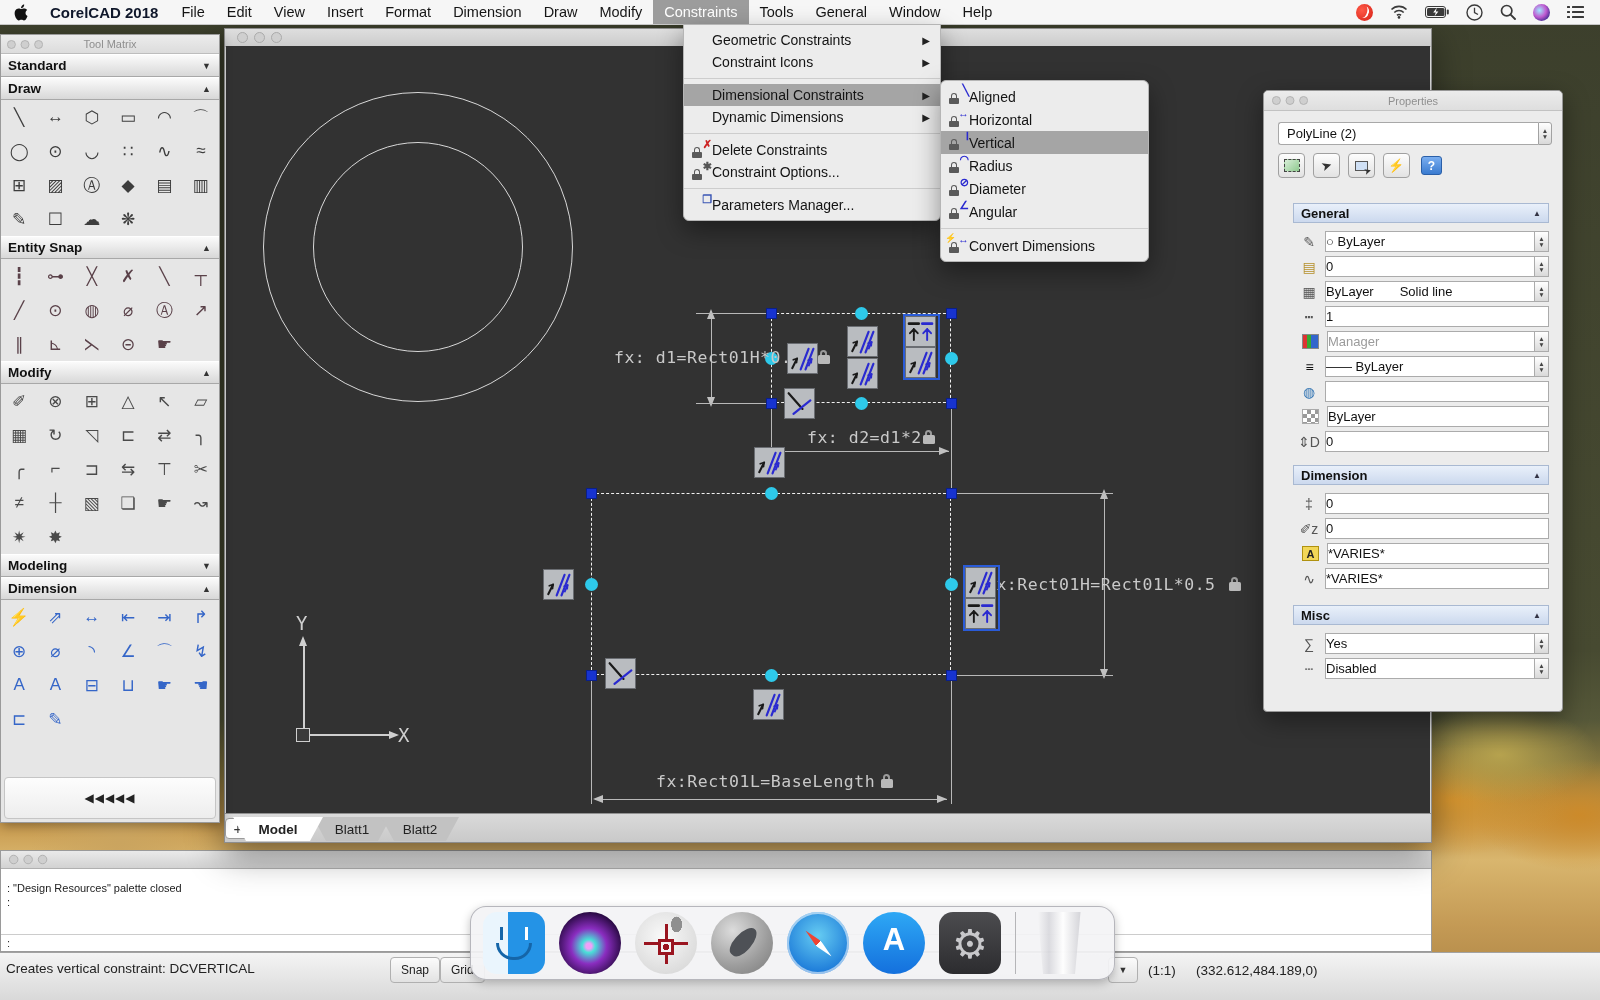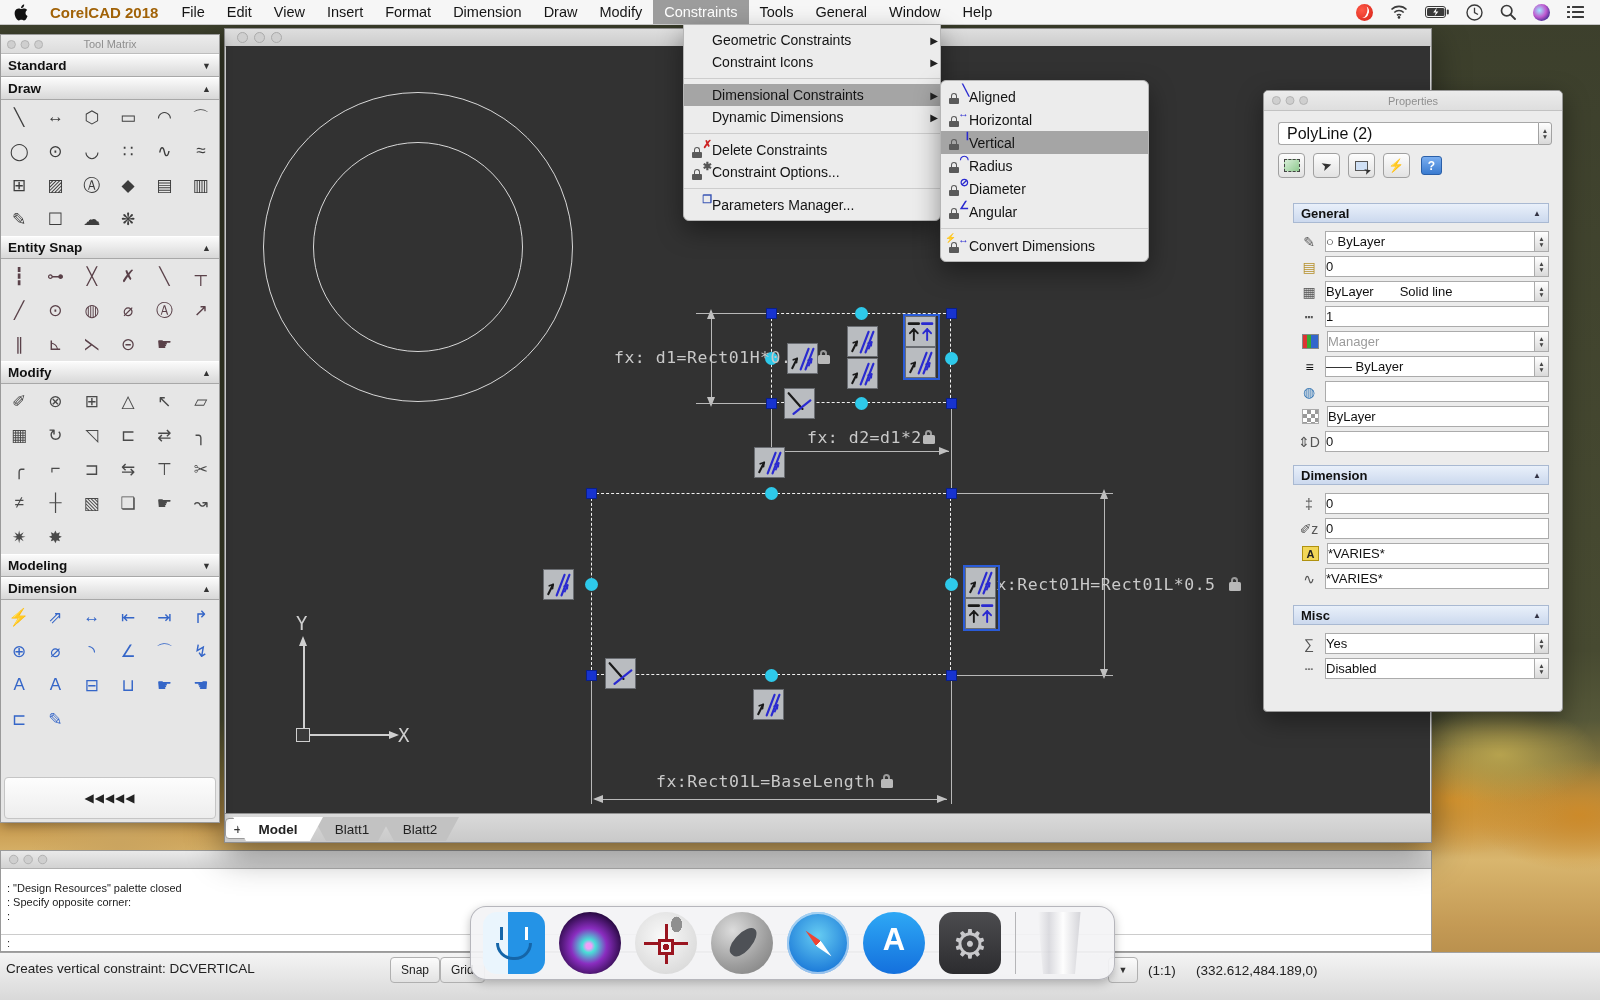--- a/index.html
+++ b/index.html
@@ -8,21 +8,21 @@
     background:
       radial-gradient(140px 70px at 1500px 755px, #b6a24e 0%, rgba(0,0,0,0) 70%),
       radial-gradient(170px 80px at 1450px 800px, #d6952f 0%, rgba(0,0,0,0) 70%),
       radial-gradient(150px 80px at 1580px 815px, #cc8a2a 0%, rgba(0,0,0,0) 70%),
       radial-gradient(120px 120px at 120px 840px, #caa45f 0%, rgba(0,0,0,0) 75%),
       linear-gradient(180deg,#3c3f2c 0px,#474a31 650px,#565839 720px,#8a7a3f 770px,#c89a4e 825px,#d9b66e 860px,#c49a55 925px,#a98142 1000px);}
   
   #menubar{position:absolute;left:0;top:0;width:1600px;height:24px;background:#f6f6f6;border-bottom:1px solid #c7c7c7;display:flex;align-items:center;z-index:70;}
   #mb-items{display:flex;align-items:center;height:24px;}
   .mb-apple{padding:0 10px 0 14px;display:flex;align-items:center;}
-  .mb-app{font-weight:bold;font-size:15px;padding:0 12px;color:#a16207;}
+  .mb-app{font-weight:bold;font-size:15px;padding:0 12px;color:#0f172a;}
   .mb-item{font-size:14.5px;color:#151515;padding:0 11px;height:24px;display:flex;align-items:center;}
   .mb-item.active{background:#9c9c9c;color:#fff;}
   #mb-status{margin-left:auto;display:flex;align-items:center;gap:17px;padding-right:16px;}
   .st-ic{display:inline-flex;align-items:center;position:relative;}
   .corel-dot{width:17px;height:17px;border-radius:50%;background:radial-gradient(circle at 35% 35%,#ff5a48,#d61f14);position:relative;}
   .corel-dot::after{content:"";position:absolute;width:8px;height:12px;border-right:2.5px solid #fff;border-radius:50%;left:3px;top:2px;transform:rotate(18deg);}
   .siri-dot{width:17px;height:17px;border-radius:50%;background:radial-gradient(circle at 38% 38%,#9fe8ff 0%,#c05ad0 45%,#3a2a90 80%,#251a60 100%);}
   
   .lights{display:flex;gap:6px;align-items:center;}
   .light{width:11px;height:11px;border-radius:50%;background:#cfcfcf;border:1px solid #ababab;box-sizing:border-box;}
@@ -65,35 +65,35 @@
   
   #tabbar{position:absolute;left:0;right:0;bottom:0;height:28px;background:linear-gradient(#dadada,#c9c9c9);border-top:1px solid #919191;}
   .sheet-tab{position:absolute;top:3px;height:24px;display:flex;align-items:center;justify-content:center;font-size:13.5px;color:#222;background:#c2c2c2;clip-path:polygon(0 0,100% 0,calc(100% - 13px) 100%,13px 100%);}
   .sheet-tab.active{background:#fff;font-weight:bold;}
   #tab-add{position:absolute;top:4px;width:26px;height:21px;background:#fdfdfd;border:1px solid #9b9b9b;border-radius:4px;display:flex;align-items:center;justify-content:center;font-size:15px;color:#333;box-sizing:border-box;}
   
   .menu{position:absolute;background:#ececec;border:1px solid #b5b5b5;box-shadow:0 10px 26px rgba(0,0,0,.4);padding:4px 0;z-index:80;box-sizing:border-box;}
   #menu-constraints{left:683px;top:24px;width:258px;border-radius:0 0 6px 6px;}
   #submenu-dim{left:940px;top:80px;width:209px;border-radius:6px;}
   .menu ul{list-style:none;margin:0;padding:0;}
-  .mi{position:relative;height:22px;display:flex;align-items:center;padding:0 2px 0 28px;font-size:14px;color:#141414;}
+  .mi{position:relative;height:22px;display:flex;align-items:center;padding:0 10px 0 28px;font-size:14px;color:#141414;}
   .mi.active{background:#a5a5a5;}
   .mi .arr{margin-left:auto;font-size:10px;color:#222;}
   .mi-sep{height:1px;background:#cdcdcd;margin:5px 0;}
   .mi-ic{position:absolute;left:8px;top:3px;width:18px;height:16px;}
   .mi-ic .lk{position:absolute;left:0;bottom:0;width:11px;height:11px;}
   .mi-ic .lk::before{content:"";position:absolute;left:2px;top:0;width:6px;height:6px;border:1.6px solid #5a5a5a;border-bottom:none;border-radius:3px 3px 0 0;box-sizing:border-box;}
   .mi-ic .lk::after{content:"";position:absolute;left:0;top:4.5px;width:10px;height:6.5px;background:#5a5a5a;border-radius:1px;}
   .mi-ic .ac{position:absolute;right:-2px;top:-4px;font-size:11px;font-weight:bold;line-height:12px;}
   .mi-ic .bolt{position:absolute;left:-4px;top:-4px;font-size:9px;color:#e0a400;}
   
   #props{position:absolute;left:1263px;top:90px;width:300px;height:622px;background:#ececec;border:1px solid #979797;border-radius:5px 5px 4px 4px;box-sizing:border-box;z-index:35;box-shadow:0 8px 26px rgba(0,0,0,.4);}
   #pr-titlebar{position:relative;height:19px;background:linear-gradient(#ececec,#dedede);border-bottom:1px solid #c2c2c2;display:flex;align-items:center;padding-left:8px;border-radius:5px 5px 0 0;}
   #pr-combo{position:absolute;left:14px;top:31px;width:274px;height:23px;display:flex;}
-  #pr-combo .val{flex:1;background:#fff;border:1px solid #a8a8a8;border-right:none;border-radius:3px 0 0 3px;font-size:16px;color:#111;display:flex;align-items:center;padding-left:8px;box-sizing:border-box;}
+  #pr-combo .val{flex:1;background:#fff;border:1px solid #a8a8a8;border-right:none;border-radius:3px 0 0 3px;font-size:13px;color:#111;display:flex;align-items:center;padding-left:8px;box-sizing:border-box;}
   .stp{width:14px;background:linear-gradient(#fff,#d9d9d9);border:1px solid #a2a2a2;border-radius:0 3px 3px 0;display:flex;flex-direction:column;align-items:center;justify-content:center;box-sizing:border-box;}
   .stp i{font-style:normal;font-size:6.5px;line-height:6px;color:#444;}
   #pr-toolbar{position:absolute;left:14px;top:62px;display:flex;gap:8px;}
   .pt-btn{width:27px;height:25px;border:1px solid #a0a0a0;border-radius:4px;background:linear-gradient(#fdfdfd,#e2e2e2);display:flex;align-items:center;justify-content:center;position:relative;box-sizing:border-box;}
   .pt-sel{width:16px;height:13px;border:1px dashed #444;background:linear-gradient(135deg,#d8eed8,#8fc98f);box-sizing:border-box;}
   .pt-cursor{font-size:13px;color:#333;transform:rotate(-18deg);}
   .pt-win{width:13px;height:10px;border:1.5px solid #555;background:#cfe0f5;box-sizing:border-box;}
   .pt-win::after{content:"➤";position:absolute;right:2px;bottom:1px;font-size:9px;color:#333;transform:rotate(-18deg);}
   .pt-bolt{font-size:13px;color:#d9a400;}
   .pt-help{width:21px;height:19px;background:linear-gradient(#7aaef0,#3a7bd0);border:1px solid #2a5fa8;border-radius:3px;color:#fff;font-weight:bold;font-size:12px;display:flex;align-items:center;justify-content:center;box-sizing:border-box;}
@@ -229,21 +229,20 @@
   <div id="cmdwin">
     <div id="cw-titlebar">
       <span class="lights" style="transform:scale(.85);transform-origin:left center;">
         <span class="light"></span>
         <span class="light"></span>
         <span class="light"></span>
       </span>
     </div>
     <div id="cw-lines">
         <div>: "Design Resources" palette closed</div>
-        <div>: Specify opposite corner:</div>
         <div>:</div>
       </div>
     <div id="cw-prompt">:</div>
   </div>
 
   <div id="statusbar">
     <span id="sb-msg">Creates vertical constraint: DCVERTICAL</span>
     <span class="sb-btn" id="sb-snap">Snap</span>
     <span class="sb-btn" id="sb-grid">Grid</span>
     <span id="sb-dd">▼</span>

